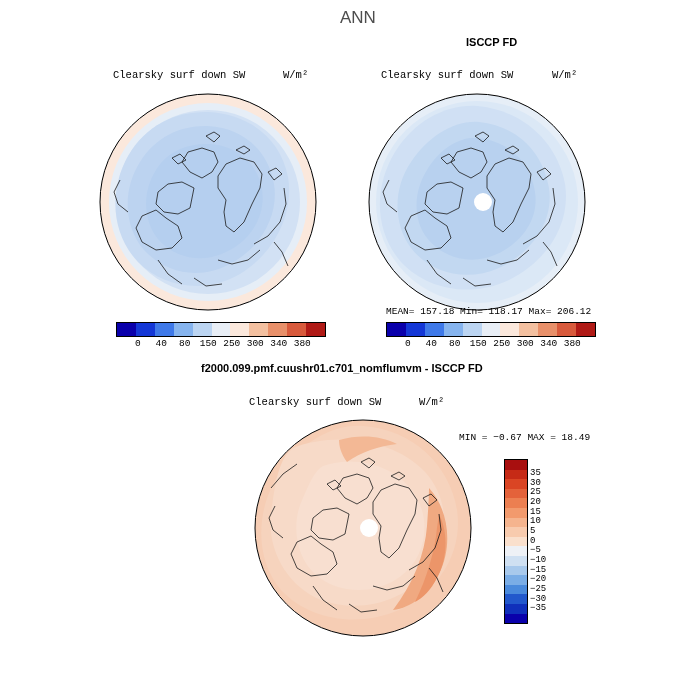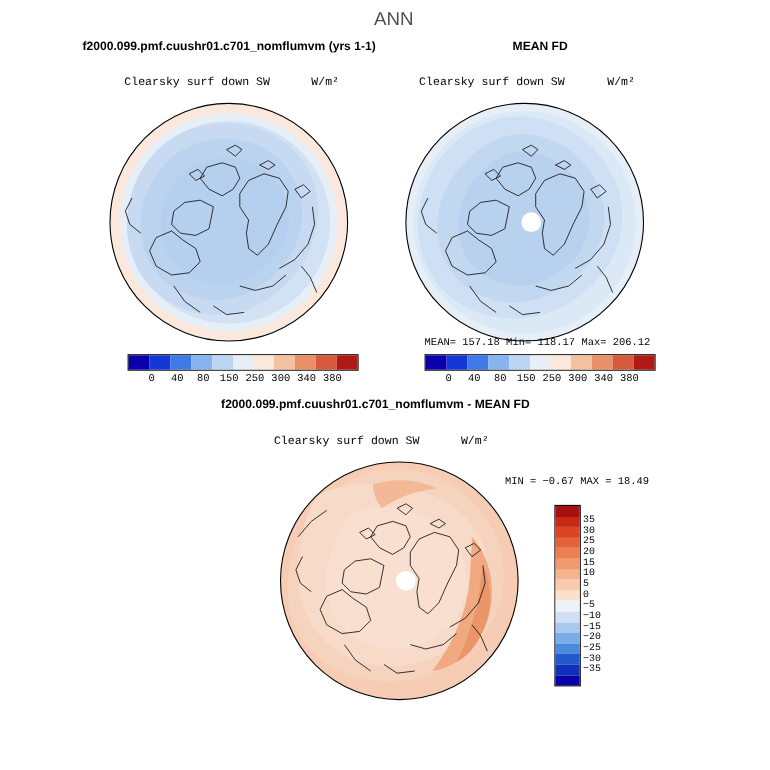--- a/index.html
+++ b/index.html
@@ -113,21 +113,20 @@
     text-align: right;
   }
 </style>
 </head>
 <body>
 
 <div class="page">
 
   <div class="t ann-title" style="left:340px; top:8px;">ANN</div>
 
-  <div class="t panel-title" style="left:75px; top:36px;">f2000.099.pmf.cuushr01.c701_nomflumvm (yrs 1-1)</div>
 
   <div class="t label-mono" style="left:113px; top:69px;">Clearsky surf down SW</div>
   <div class="t label-mono" style="left:283px; top:69px;">W/m²</div>
 
   <div class="map-wrap" style="left:98px; top:92px;">
     <svg width="220" height="220" viewBox="0 0 220 220">
       <defs>
         <clipPath id="clipM">
             <circle cx="110" cy="110" r="108"></circle>
           </clipPath>
@@ -206,21 +205,21 @@
         <span>300</span>
       </div>
     <div class="tk">
         <span>340</span>
       </div>
     <div class="tk">
         <span>380</span>
       </div>
   </div>
 
-  <div class="t panel-title" style="left:466px; top:36px;">MEAN FD</div>
+  <div class="t panel-title" style="left:466px; top:36px;">ISCCP FD</div>
 
   <div class="t label-mono" style="left:381px; top:69px;">Clearsky surf down SW</div>
   <div class="t label-mono" style="left:552px; top:69px;">W/m²</div>
 
   <div class="map-wrap" style="left:367px; top:92px;">
     <svg width="220" height="220" viewBox="0 0 220 220">
       <defs>
         <clipPath id="clipO">
             <circle cx="110" cy="110" r="108"></circle>
           </clipPath>
@@ -289,21 +288,21 @@
         <span>300</span>
       </div>
     <div class="tk">
         <span>340</span>
       </div>
     <div class="tk">
         <span>380</span>
       </div>
   </div>
 
-  <div class="t panel-title" style="left:201px; top:362px;">f2000.099.pmf.cuushr01.c701_nomflumvm - MEAN FD</div>
+  <div class="t panel-title" style="left:201px; top:362px;">f2000.099.pmf.cuushr01.c701_nomflumvm - ISCCP FD</div>
 
   <div class="t label-mono" style="left:249px; top:396px;">Clearsky surf down SW</div>
   <div class="t label-mono" style="left:419px; top:396px;">W/m²</div>
 
   <div class="map-wrap" style="left:253px; top:418px;">
     <svg width="220" height="220" viewBox="0 0 220 220">
       <defs>
         <clipPath id="clipD">
             <circle cx="110" cy="110" r="108"></circle>
           </clipPath>

